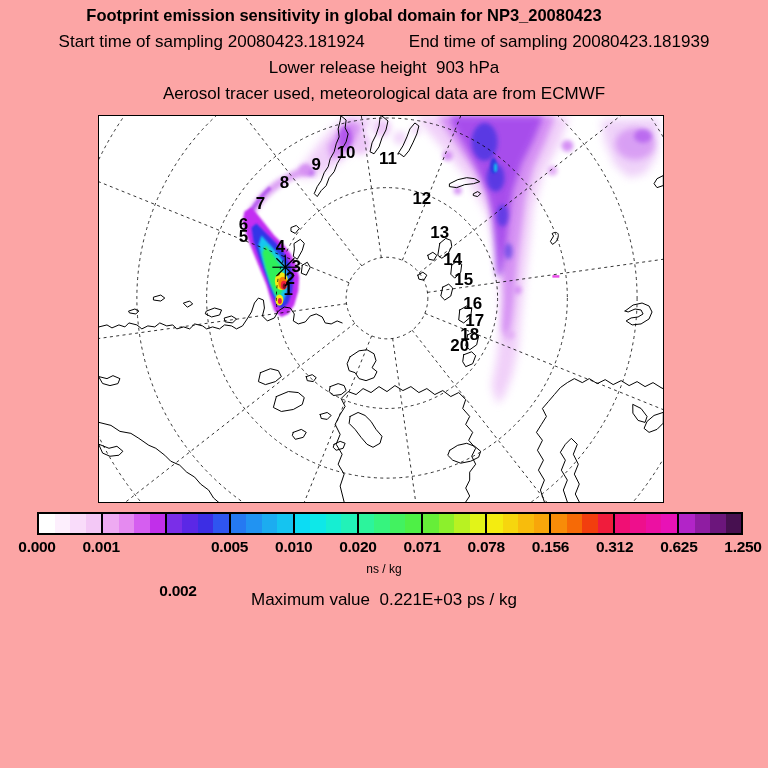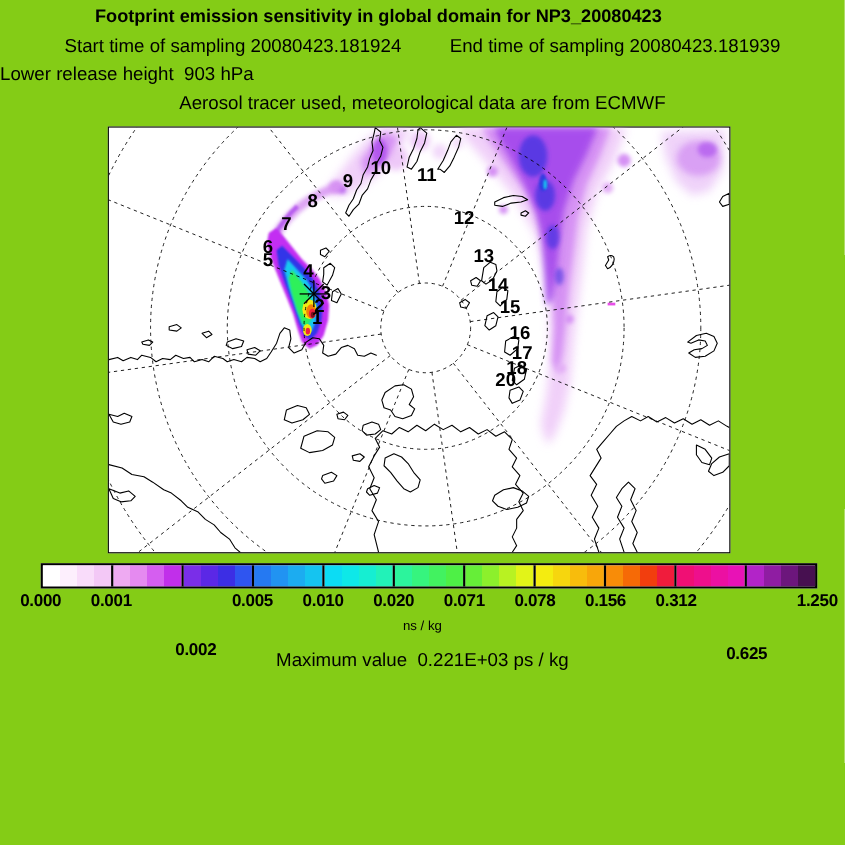--- a/index.html
+++ b/index.html
@@ -1,22 +1,22 @@
 <!DOCTYPE html>
 <html><head>
 <meta charset="utf-8">
 <style>
   html,body{margin:0;padding:0;background:#fff;}
   body{width:768px;height:768px;font-family:"Liberation Sans",sans-serif;color:#000;}
-  #page{position:relative;width:768px;height:768px;overflow:hidden;background:#84cc16;}
+  #page{position:relative;width:768px;height:768px;overflow:hidden;background:#fca5a5;}
 
   .hline{position:absolute;left:0;width:768px;text-align:center;font-size:17px;white-space:pre;}
   #title-line{top:6px;left:-40px;font-weight:bold;font-size:16.5px;}
   #line2{top:32px;display:flex;justify-content:center;gap:44px;}
-  #line3{top:58px;display:flex;gap:34px;}
+  #line3{top:58px;display:flex;justify-content:center;gap:34px;}
   #line4{top:84px;}
   .hseg{white-space:pre;}
 
   #map{position:absolute;left:98px;top:115px;width:566px;height:388px;
        border:1.5px solid #000;box-sizing:border-box;background:#fff;}
   #map svg{display:block;width:100%;height:100%;}
 
   .grat{fill:none;stroke:#000;stroke-width:0.8;stroke-dasharray:3 3.4;}
   .coast{fill:none;stroke:#000;stroke-width:1;stroke-linejoin:round;stroke-linecap:round;}
   .traj-num{font-family:"Liberation Sans",sans-serif;font-weight:bold;font-size:17px;
@@ -200,19 +200,19 @@
       <span class="cbar-tick" style="left: 0px;">0.000</span>
       <span class="cbar-tick" style="left: 64.1818px;">0.001</span>
       <span class="cbar-tick" style="left: 141px; margin-top: 44px;">0.002</span>
       <span class="cbar-tick" style="left: 192.545px;">0.005</span>
       <span class="cbar-tick" style="left: 256.727px;">0.010</span>
       <span class="cbar-tick" style="left: 320.909px;">0.020</span>
       <span class="cbar-tick" style="left: 385.091px;">0.071</span>
       <span class="cbar-tick" style="left: 449.273px;">0.078</span>
       <span class="cbar-tick" style="left: 513.455px;">0.156</span>
       <span class="cbar-tick" style="left: 577.636px;">0.312</span>
-      <span class="cbar-tick" style="left: 641.818px; margin-top: 48px;">0.625</span>
+      <span class="cbar-tick" style="left: 641.818px;">0.625</span>
       <span class="cbar-tick" style="left: 706px;">1.250</span>
     </div>
   <div class="hline" id="units-line">ns / kg</div>
   <div class="hline" id="max-line">Maximum value  0.221E+03 ps / kg</div>
 
 </div>
 
 </body></html>

